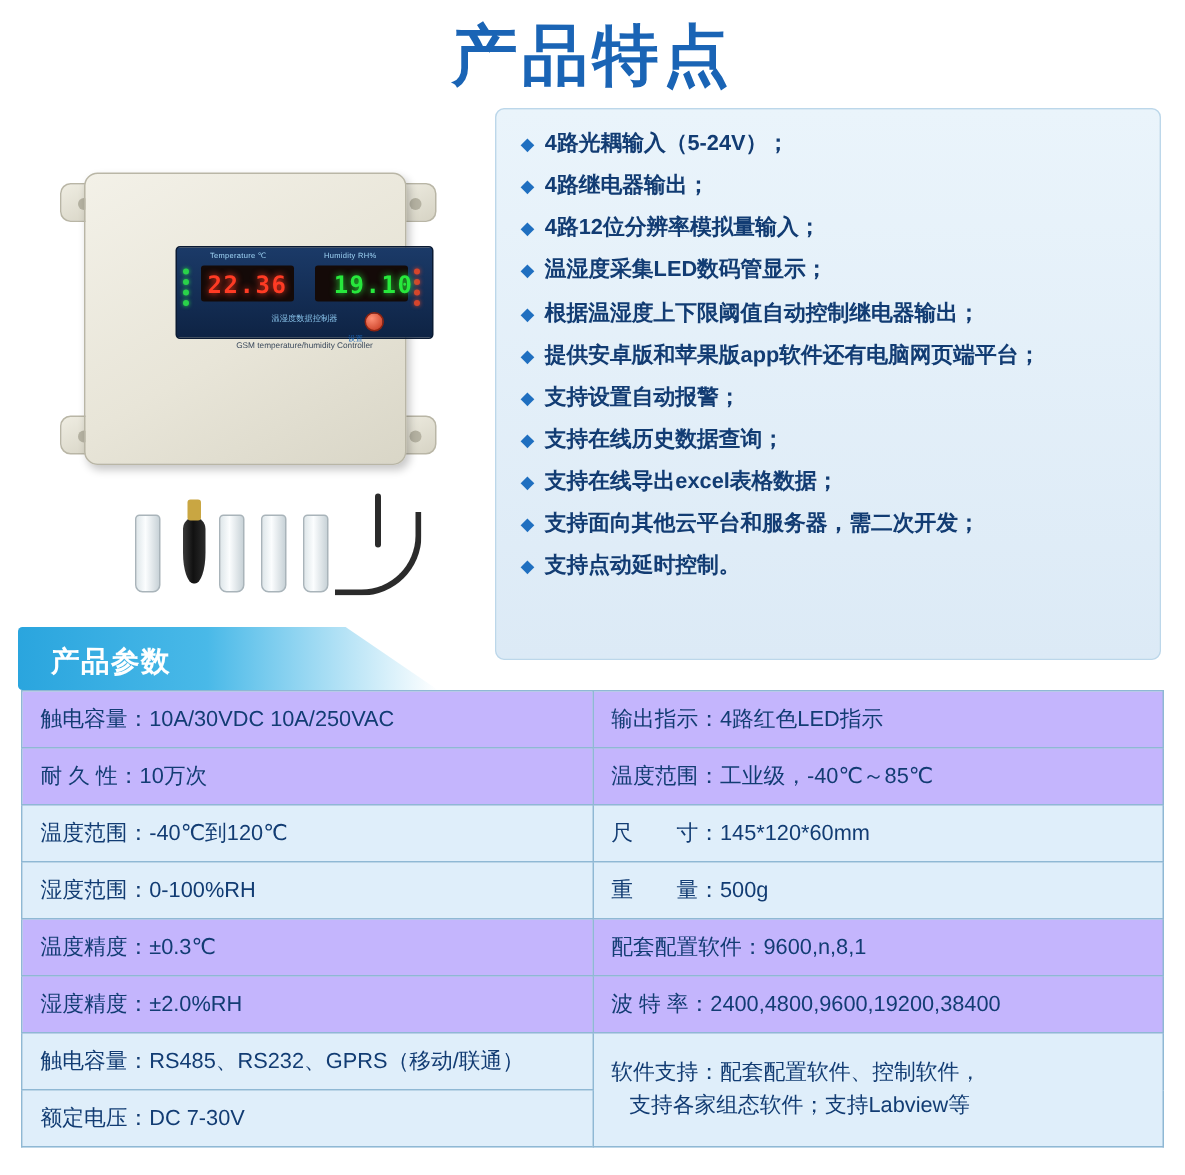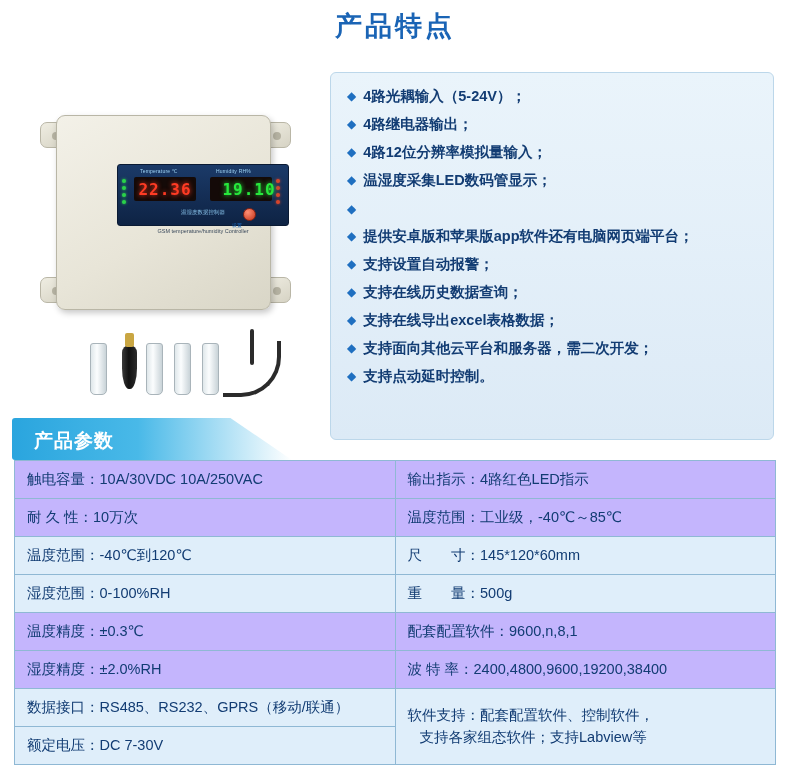--- a/index.html
+++ b/index.html
@@ -10,21 +10,21 @@
     font-family: "Liberation Sans", "DejaVu Sans", sans-serif;
   }
   .page { position: relative; width: 790px; height: 783px; overflow: hidden; }
 
   
   .title {
     position: absolute;
     left: 0; top: 8px;
     width: 790px;
     text-align: center;
-    font-size: 27px;
+    font-size: 44px;
     font-weight: bold;
     color: #1a64b5;
     letter-spacing: 3px;
   }
 
   
   .device-area {
     position: absolute;
     left: 18px; top: 95px;
     width: 300px; height: 300px;
@@ -273,20 +273,21 @@
     <div class="feat">
       <span class="dia">◆</span>
       <span class="txt">4路12位分辨率模拟量输入；</span>
     </div>
     <div class="feat">
       <span class="dia">◆</span>
       <span class="txt">温湿度采集LED数码管显示；</span>
     </div>
     <div class="feat">
       <span class="dia">◆</span>
+      <span class="txt">根据温湿度上下限阈值自动控制继电器输出；</span>
     </div>
     <div class="feat">
       <span class="dia">◆</span>
       <span class="txt">提供安卓版和苹果版app软件还有电脑网页端平台；</span>
     </div>
     <div class="feat">
       <span class="dia">◆</span>
       <span class="txt">支持设置自动报警；</span>
     </div>
     <div class="feat">
@@ -333,21 +334,21 @@
       </tr>
       <tr>
         <td class="left">温度精度：±0.3℃</td>
         <td class="right">配套配置软件：9600,n,8,1</td>
       </tr>
       <tr>
         <td class="left">湿度精度：±2.0%RH</td>
         <td class="right">波 特 率：2400,4800,9600,19200,38400</td>
       </tr>
       <tr class="alt">
-        <td class="left">数据接口：RS485、RS232、GPRS（移动/联通）</td>
+        <td class="left">触电容量：RS485、RS232、GPRS（移动/联通）</td>
         <td class="right multi" rowspan="2">
           <span>软件支持：配套配置软件、控制软件，</span>
           <span class="l2">支持各家组态软件；支持Labview等</span>
         </td>
       </tr>
       <tr class="alt">
         <td class="left">额定电压：DC 7-30V</td>
       </tr>
     </tbody>
       </table>

